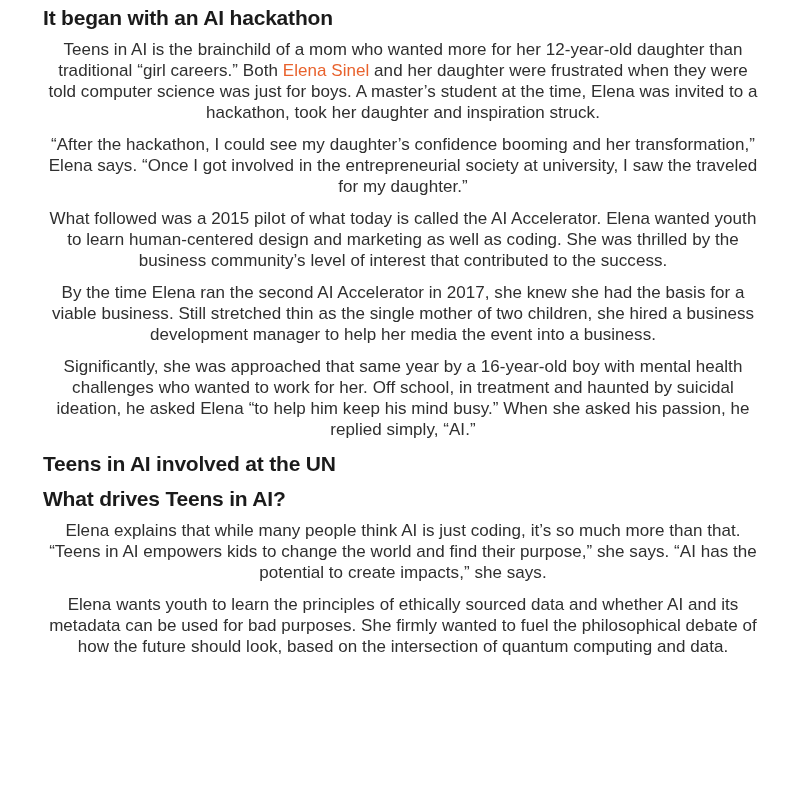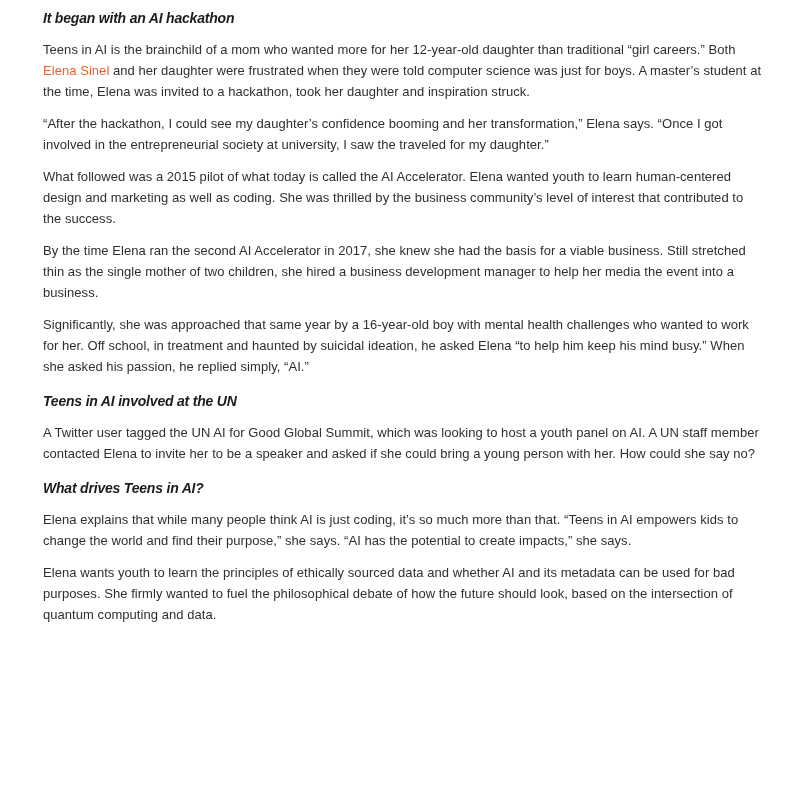--- a/index.html
+++ b/index.html
@@ -11,35 +11,35 @@
     height: 800px;
     overflow: hidden;
     font-family: "Liberation Sans", sans-serif;
   }
   .article {
     padding: 5px 37px 0 43px;
     width: 800px;
     color: var(--text-color, #2f2f2f);
   }
   .article h2 {
-    font-size: 14px;
+    font-size: 21px;
     line-height: 26px;
     font-weight: 700;
     letter-spacing: -0.2px;
     color: var(--heading-color, #1b1b1b);
     margin: 9px 0 8px 0;
-    font-style: italic;
   }
   .article section:first-child h2 { margin-top: 0; }
   .article p {
-    font-size: 13px;
+    font-size: 17px;
     line-height: 21px;
     letter-spacing: 0.05px;
     margin: 0 0 11px 0;
     max-width: 722px;
+    text-align: center;
   }
   .article a.inline-link {
     color: var(--link-color, #e8622d);
     text-decoration: none;
     cursor: pointer;
   }
 </style>
 </head>
 <body>
 
@@ -56,21 +56,20 @@
 
     <p>By the time Elena ran the second AI Accelerator in 2017, she knew she had the basis for a viable business. Still stretched thin as the single mother of two children, she hired a business development manager to help her media the event into a business.</p>
 
     <p>Significantly, she was approached that same year by a 16-year-old boy with mental health challenges who wanted to work for her. Off school, in treatment and haunted by suicidal ideation, he asked Elena “to help him keep his mind busy.” When she asked his passion, he replied simply, “AI.”</p>
   </section>
 
   <section>
     <h2>Teens in AI involved at the UN</h2>
 
 
-    <p>A Twitter user tagged the UN AI for Good Global Summit, which was looking to host a youth panel on AI. A UN staff member contacted Elena to invite her to be a speaker and asked if she could bring a young person with her. How could she say no?</p>
 
   </section>
 
   <section>
     <h2>What drives Teens in AI?</h2>
 
     <p>Elena explains that while many people think AI is just coding, it’s so much more than that. “Teens in AI empowers kids to change the world and find their purpose,” she says. “AI has the potential to create impacts,” she says.</p>
 
     <p>Elena wants youth to learn the principles of ethically sourced data and whether AI and its metadata can be used for bad purposes. She firmly wanted to fuel the philosophical debate of how the future should look, based on the intersection of quantum computing and data.</p>
 

